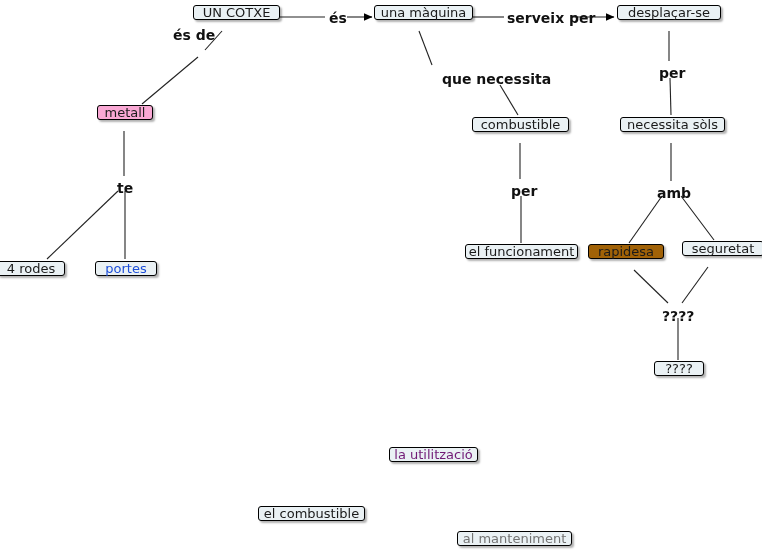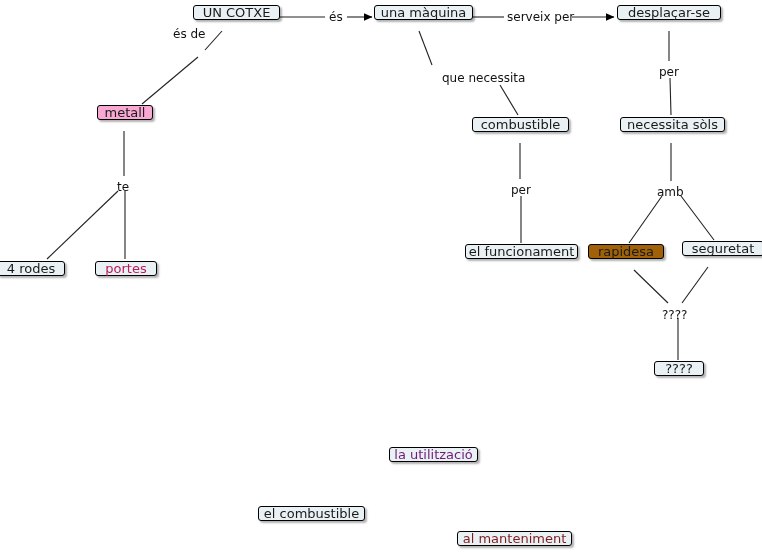--- a/index.html
+++ b/index.html
@@ -40,26 +40,27 @@
     display: flex;
     align-items: center;
     justify-content: center;
     box-shadow: 2px 2px 2px rgba(0,0,0,0.30);
     padding: 0 8px;
     height: 15px;
     cursor: default;
   }
   .link-label {
     position: absolute;
-    font-size: 12px;
+    font-size: 14px;
     color: #111111;
     line-height: 1;
     white-space: nowrap;
     background: transparent;
     cursor: default;
+    font-weight: bold;
   }
 </style>
 </head>
 <body>
 
 <div id="canvas">
   <svg id="edge-layer" width="762" height="559" viewBox="0 0 762 559" xmlns="http://www.w3.org/2000/svg">
     <defs>
       <marker id="arrowhead" markerWidth="9" markerHeight="8" refX="8.5" refY="4" orient="auto" markerUnits="userSpaceOnUse">
         <path d="M0,0 L9,4 L0,8 z" fill="#000000"></path>
@@ -90,28 +91,28 @@
       </g>
   </svg>
   <div id="nodes-group">
       <div class="node" style="left: 193px; top: 5px; width: 87px; background: rgb(234, 241, 244); border-color: rgb(0, 0, 0); color: rgb(26, 26, 26);">UN COTXE</div>
       <div class="node" style="left: 374px; top: 5px; width: 99px; background: rgb(234, 241, 244); border-color: rgb(0, 0, 0); color: rgb(26, 26, 26);">una màquina</div>
       <div class="node" style="left: 617px; top: 5px; width: 104px; background: rgb(234, 241, 244); border-color: rgb(0, 0, 0); color: rgb(26, 26, 26);">desplaçar-se</div>
       <div class="node" style="left: 97px; top: 105px; width: 56px; background: #f9a8d4; border-color: rgb(0, 0, 0); color: rgb(26, 26, 26);">metall</div>
       <div class="node" style="left: 472px; top: 117px; width: 97px; background: rgb(234, 241, 244); border-color: rgb(0, 0, 0); color: rgb(26, 26, 26);">combustible</div>
       <div class="node" style="left: 620px; top: 117px; width: 105px; background: rgb(234, 241, 244); border-color: rgb(0, 0, 0); color: rgb(26, 26, 26);">necessita sòls</div>
       <div class="node" style="left: -3px; top: 261px; width: 68px; background: rgb(234, 241, 244); border-color: rgb(0, 0, 0); color: rgb(26, 26, 26);">4 rodes</div>
-      <div class="node" style="left: 95px; top: 261px; width: 62px; background: rgb(234, 241, 244); border-color: rgb(0, 0, 0); color: #be185d;">portes</div>
+      <div class="node" style="left: 95px; top: 261px; width: 62px; background: rgb(234, 241, 244); border-color: rgb(0, 0, 0); color: #1d4ed8;">portes</div>
       <div class="node" style="left: 465px; top: 244px; width: 113px; background: rgb(234, 241, 244); border-color: rgb(0, 0, 0); color: rgb(26, 26, 26);">el funcionament</div>
       <div class="node" style="left: 588px; top: 244px; width: 76px; background: #a16207; border-color: rgb(0, 0, 0); color: rgb(26, 26, 26);">rapidesa</div>
       <div class="node" style="left: 682px; top: 241px; width: 82px; background: rgb(234, 241, 244); border-color: rgb(0, 0, 0); color: rgb(26, 26, 26);">seguretat</div>
       <div class="node" style="left: 654px; top: 361px; width: 50px; background: rgb(234, 241, 244); border-color: rgb(0, 0, 0); color: rgb(26, 26, 26);">????</div>
       <div class="node" style="left: 389px; top: 447px; width: 89px; background: rgb(234, 241, 244); border-color: rgb(0, 0, 0); color: #701a75; text-align: right;">la utilització</div>
       <div class="node" style="left: 258px; top: 506px; width: 107px; background: rgb(234, 241, 244); border-color: rgb(0, 0, 0); color: rgb(26, 26, 26);">el combustible</div>
-      <div class="node" style="left: 457px; top: 531px; width: 115px; background: rgb(234, 241, 244); border-color: rgb(0, 0, 0); color: #7f1d1d;">al manteniment</div>
+      <div class="node" style="left: 457px; top: 531px; width: 115px; background: rgb(234, 241, 244); border-color: rgb(0, 0, 0); color: #737373;">al manteniment</div>
     </div>
   <div id="link-labels-group">
       <div class="link-label" style="left: 329px; top: 11px;">és</div>
       <div class="link-label" style="left: 507px; top: 11px;">serveix per</div>
       <div class="link-label" style="left: 173px; top: 28px;">és de</div>
       <div class="link-label" style="left: 442px; top: 72px;">que necessita</div>
       <div class="link-label" style="left: 659px; top: 66px;">per</div>
       <div class="link-label" style="left: 117px; top: 181px;">te</div>
       <div class="link-label" style="left: 511px; top: 184px;">per</div>
       <div class="link-label" style="left: 657px; top: 186px;">amb</div>

